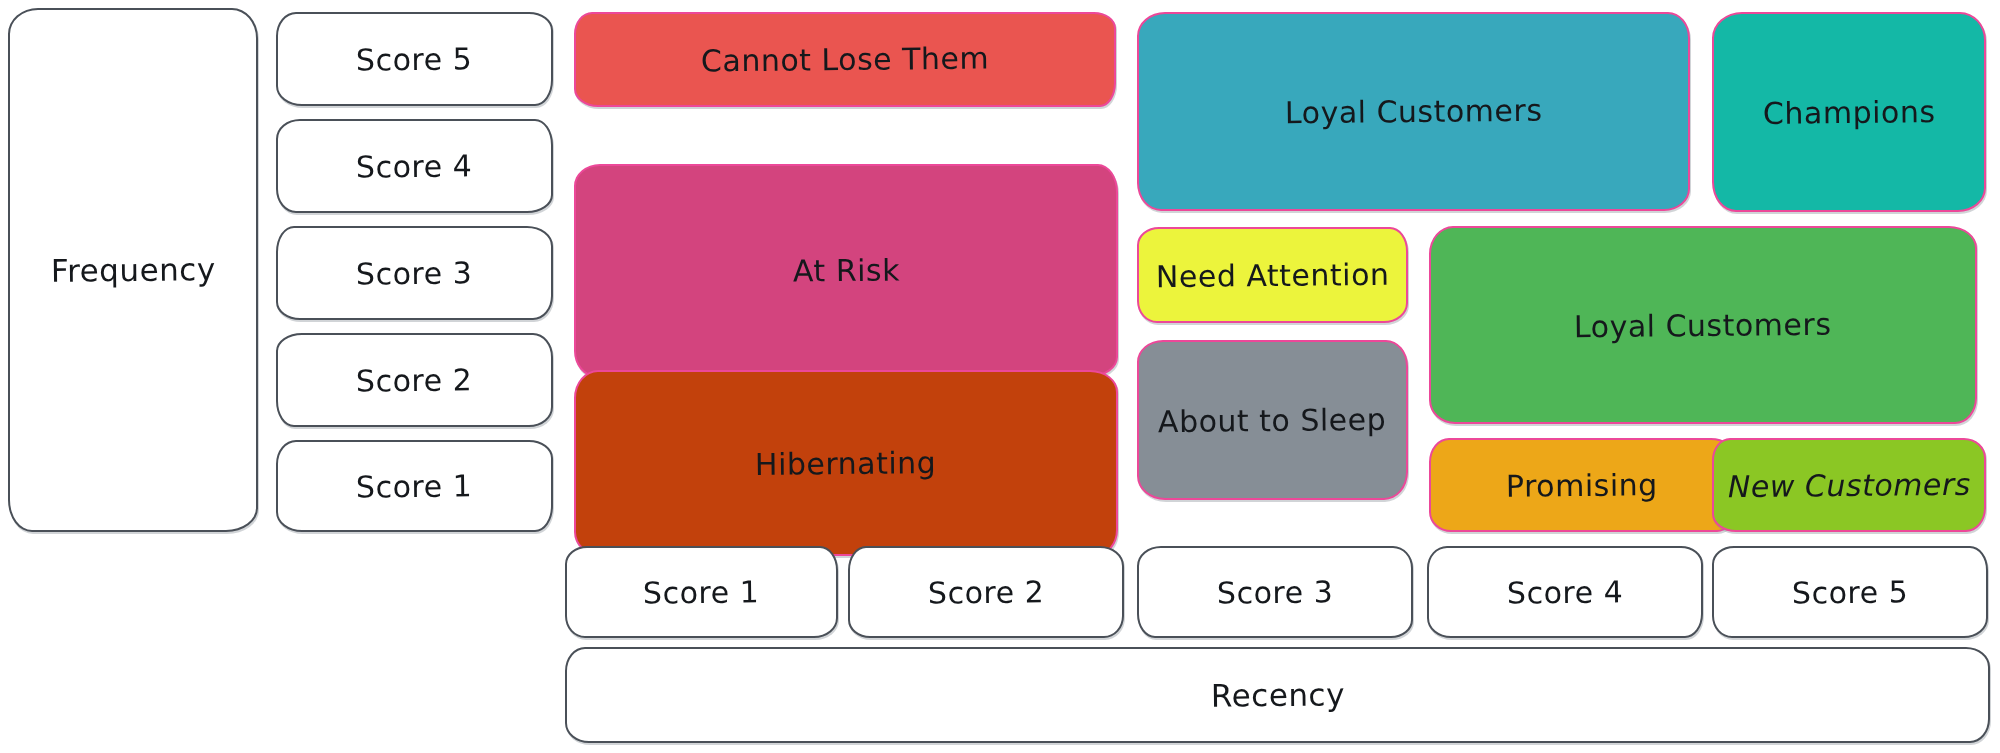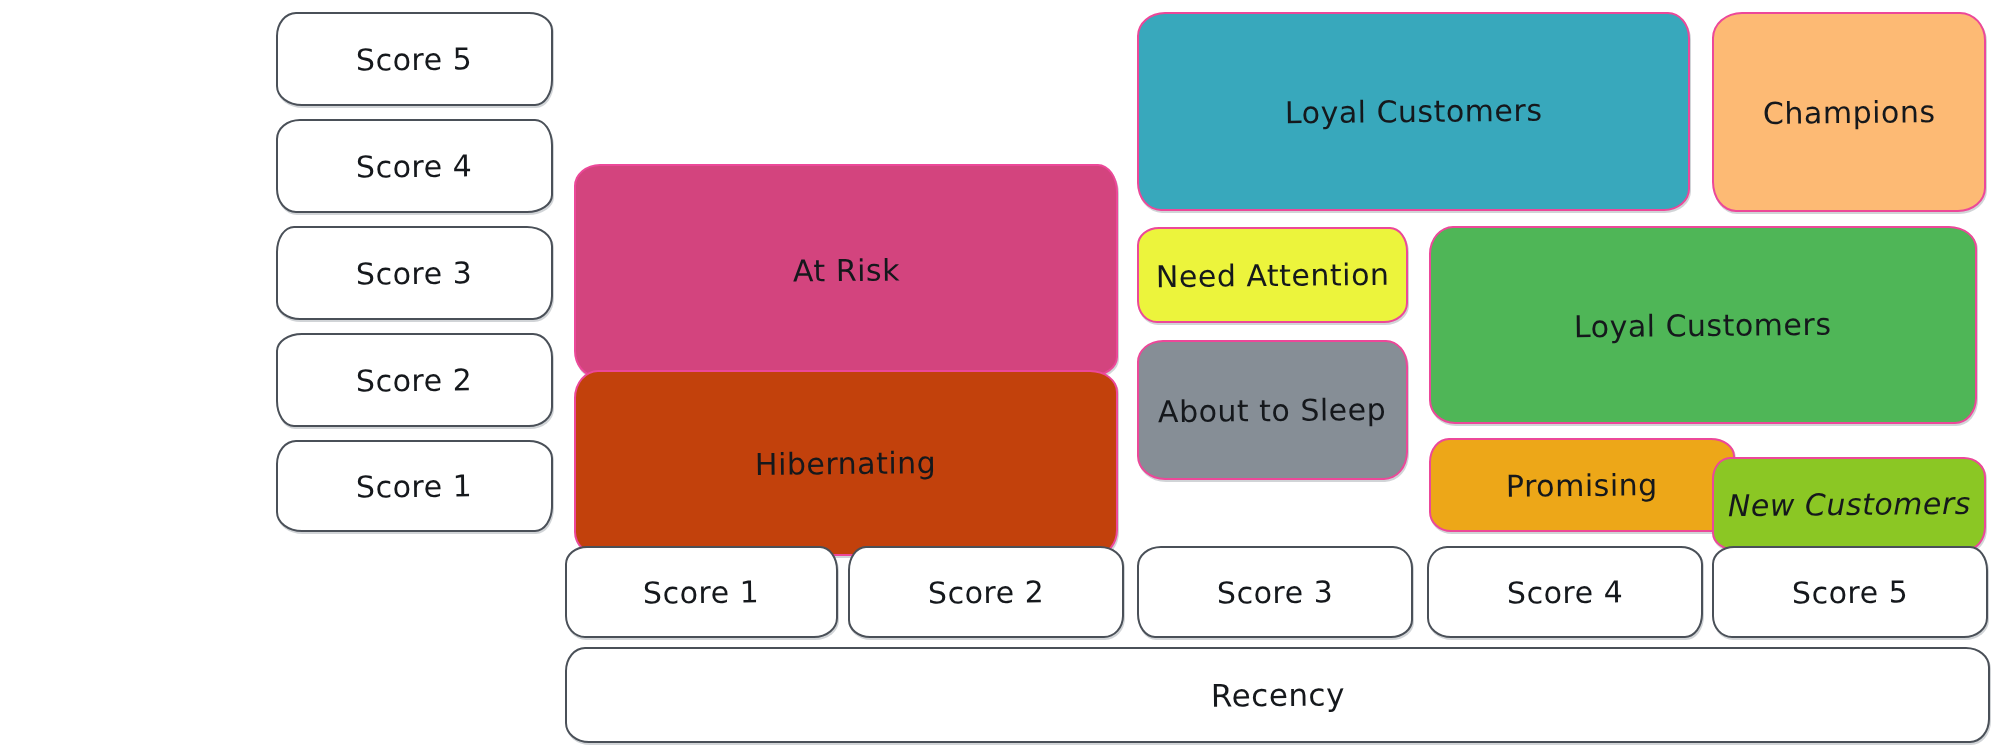--- a/index.html
+++ b/index.html
@@ -36,80 +36,86 @@
   .freq-s2 { left: 276px; top: 333px; width: 277px; height: 94px; border-radius: 26px 20px 24px 18px / 18px 24px 20px 26px; }
   .freq-s1 { left: 276px; top: 440px; width: 277px; height: 92px; border-radius: 20px 24px 18px 26px / 24px 18px 26px 20px; }
 
   
   .seg-cannot-lose    { left: 574px;  top: 12px;  width: 542px; height: 95px;  border-radius: 18px 22px 16px 24px / 22px 16px 24px 18px; }
   .seg-at-risk        { left: 574px;  top: 120px; width: 544px; height: 213px; border-radius: 26px 20px 28px 22px / 22px 28px 20px 26px; }
   .seg-hibernating    { left: 574px;  top: 346px; width: 544px; height: 186px; border-radius: 24px 28px 22px 26px / 28px 22px 26px 24px; }
   .seg-loyal-teal     { left: 1137px; top: 12px;  width: 553px; height: 199px; border-radius: 28px 22px 26px 24px / 24px 26px 22px 28px; }
   .seg-champions      { left: 1712px; top: 12px;  width: 274px; height: 200px; border-radius: 30px 26px 28px 24px / 26px 28px 24px 30px; }
   .seg-need-attention { left: 1137px; top: 227px; width: 271px; height: 96px;  border-radius: 22px 18px 24px 20px / 18px 24px 20px 22px; }
-  .seg-about-to-sleep { left: 1137px; top: 340px; width: 271px; height: 140px; border-radius: 26px 22px 24px 28px / 22px 26px 28px 24px; }
+  .seg-about-to-sleep { left: 1137px; top: 340px; width: 271px; height: 160px; border-radius: 26px 22px 24px 28px / 22px 26px 28px 24px; }
   .seg-loyal-green    { left: 1429px; top: 226px; width: 548px; height: 198px; border-radius: 24px 28px 22px 26px / 28px 22px 26px 24px; }
   .seg-promising      { left: 1429px; top: 438px; width: 306px; height: 94px;  border-radius: 20px 24px 18px 22px / 24px 18px 22px 20px; }
   .seg-new-customers  { left: 1712px; top: 438px; width: 274px; height: 94px;  border-radius: 18px 22px 20px 24px / 22px 20px 24px 18px; }
   .seg-new-customers .lbl { font-style: oblique 6deg; }
 
   
   .rec-s1 { left: 565px;  top: 546px; width: 273px;  height: 92px; border-radius: 22px 18px 24px 20px / 18px 24px 20px 22px; }
   .rec-s2 { left: 848px;  top: 546px; width: 276px;  height: 92px; border-radius: 18px 24px 20px 22px / 24px 20px 22px 18px; }
   .rec-s3 { left: 1137px; top: 546px; width: 276px;  height: 92px; border-radius: 24px 20px 22px 18px / 20px 22px 18px 24px; }
   .rec-s4 { left: 1427px; top: 546px; width: 276px;  height: 92px; border-radius: 20px 22px 18px 24px / 22px 18px 24px 20px; }
   .rec-s5 { left: 1712px; top: 546px; width: 276px;  height: 92px; border-radius: 22px 18px 24px 20px / 18px 24px 20px 22px; }
   .rec-axis { left: 565px; top: 647px; width: 1425px; height: 96px; border-radius: 20px 24px 20px 24px / 24px 20px 24px 20px; font-size: 31px; }
 </style>
 </head>
 <body>
 
 <div id="canvas">
 
+  <div class="box white freq-axis">
+    <span class="lbl">Frequency</span>
+  </div>
   <div class="box white freq-s5">
     <span class="lbl">Score 5</span>
   </div>
   <div class="box white freq-s4">
     <span class="lbl">Score 4</span>
   </div>
   <div class="box white freq-s3">
     <span class="lbl">Score 3</span>
   </div>
   <div class="box white freq-s2">
     <span class="lbl">Score 2</span>
   </div>
   <div class="box white freq-s1">
     <span class="lbl">Score 1</span>
   </div>
 
+  <div class="box seg-cannot-lose" style="background: rgb(234, 85, 80);">
+    <span class="lbl">Cannot Lose Them</span>
+  </div>
   <div class="box seg-at-risk" style="background: rgb(211, 68, 126); margin-top: 44px;">
     <span class="lbl">At Risk</span>
   </div>
   <div class="box seg-hibernating" style="background: #c2410c; margin-top: 24px;">
     <span class="lbl">Hibernating</span>
   </div>
   <div class="box seg-loyal-teal" style="background: rgb(56, 168, 188);">
     <span class="lbl">Loyal Customers</span>
   </div>
-  <div class="box seg-champions" style="background: #fdba74;">
+  <div class="box seg-champions" style="background: #14b8a6;">
     <span class="lbl">Champions</span>
   </div>
   <div class="box seg-need-attention" style="background: rgb(236, 244, 60);">
     <span class="lbl">Need Attention</span>
   </div>
   <div class="box seg-about-to-sleep" style="background: rgb(134, 142, 150);">
     <span class="lbl">About to Sleep</span>
   </div>
   <div class="box seg-loyal-green" style="background: rgb(79, 182, 87);">
     <span class="lbl">Loyal Customers</span>
   </div>
   <div class="box seg-promising" style="background: rgb(237, 167, 24);">
     <span class="lbl">Promising</span>
   </div>
-  <div class="box seg-new-customers" style="background: rgb(139, 199, 36); margin-top: 19px;">
+  <div class="box seg-new-customers" style="background: rgb(139, 199, 36);">
     <span class="lbl">New Customers</span>
   </div>
 
   <div class="box white rec-s1">
     <span class="lbl">Score 1</span>
   </div>
   <div class="box white rec-s2">
     <span class="lbl">Score 2</span>
   </div>
   <div class="box white rec-s3">

